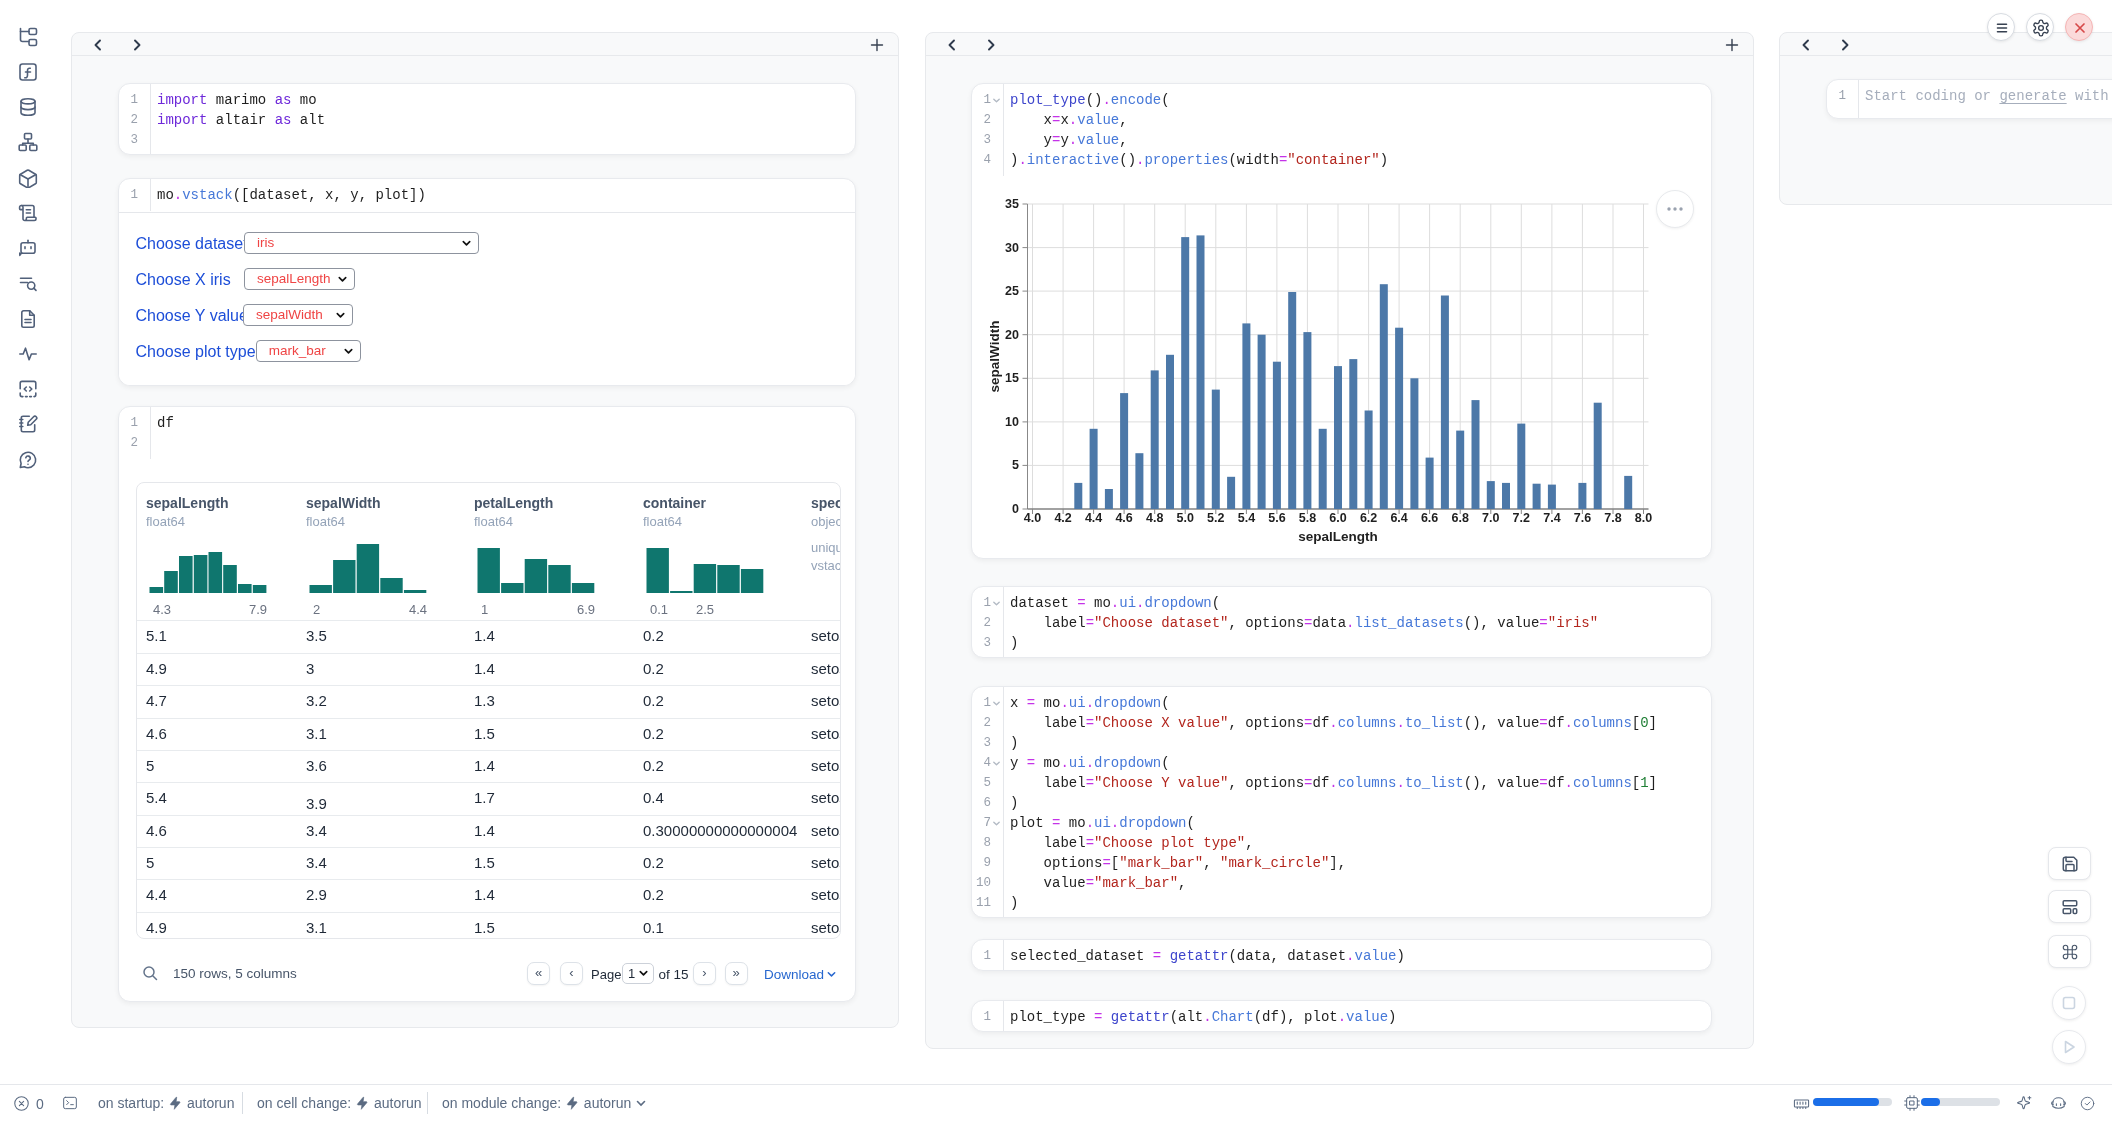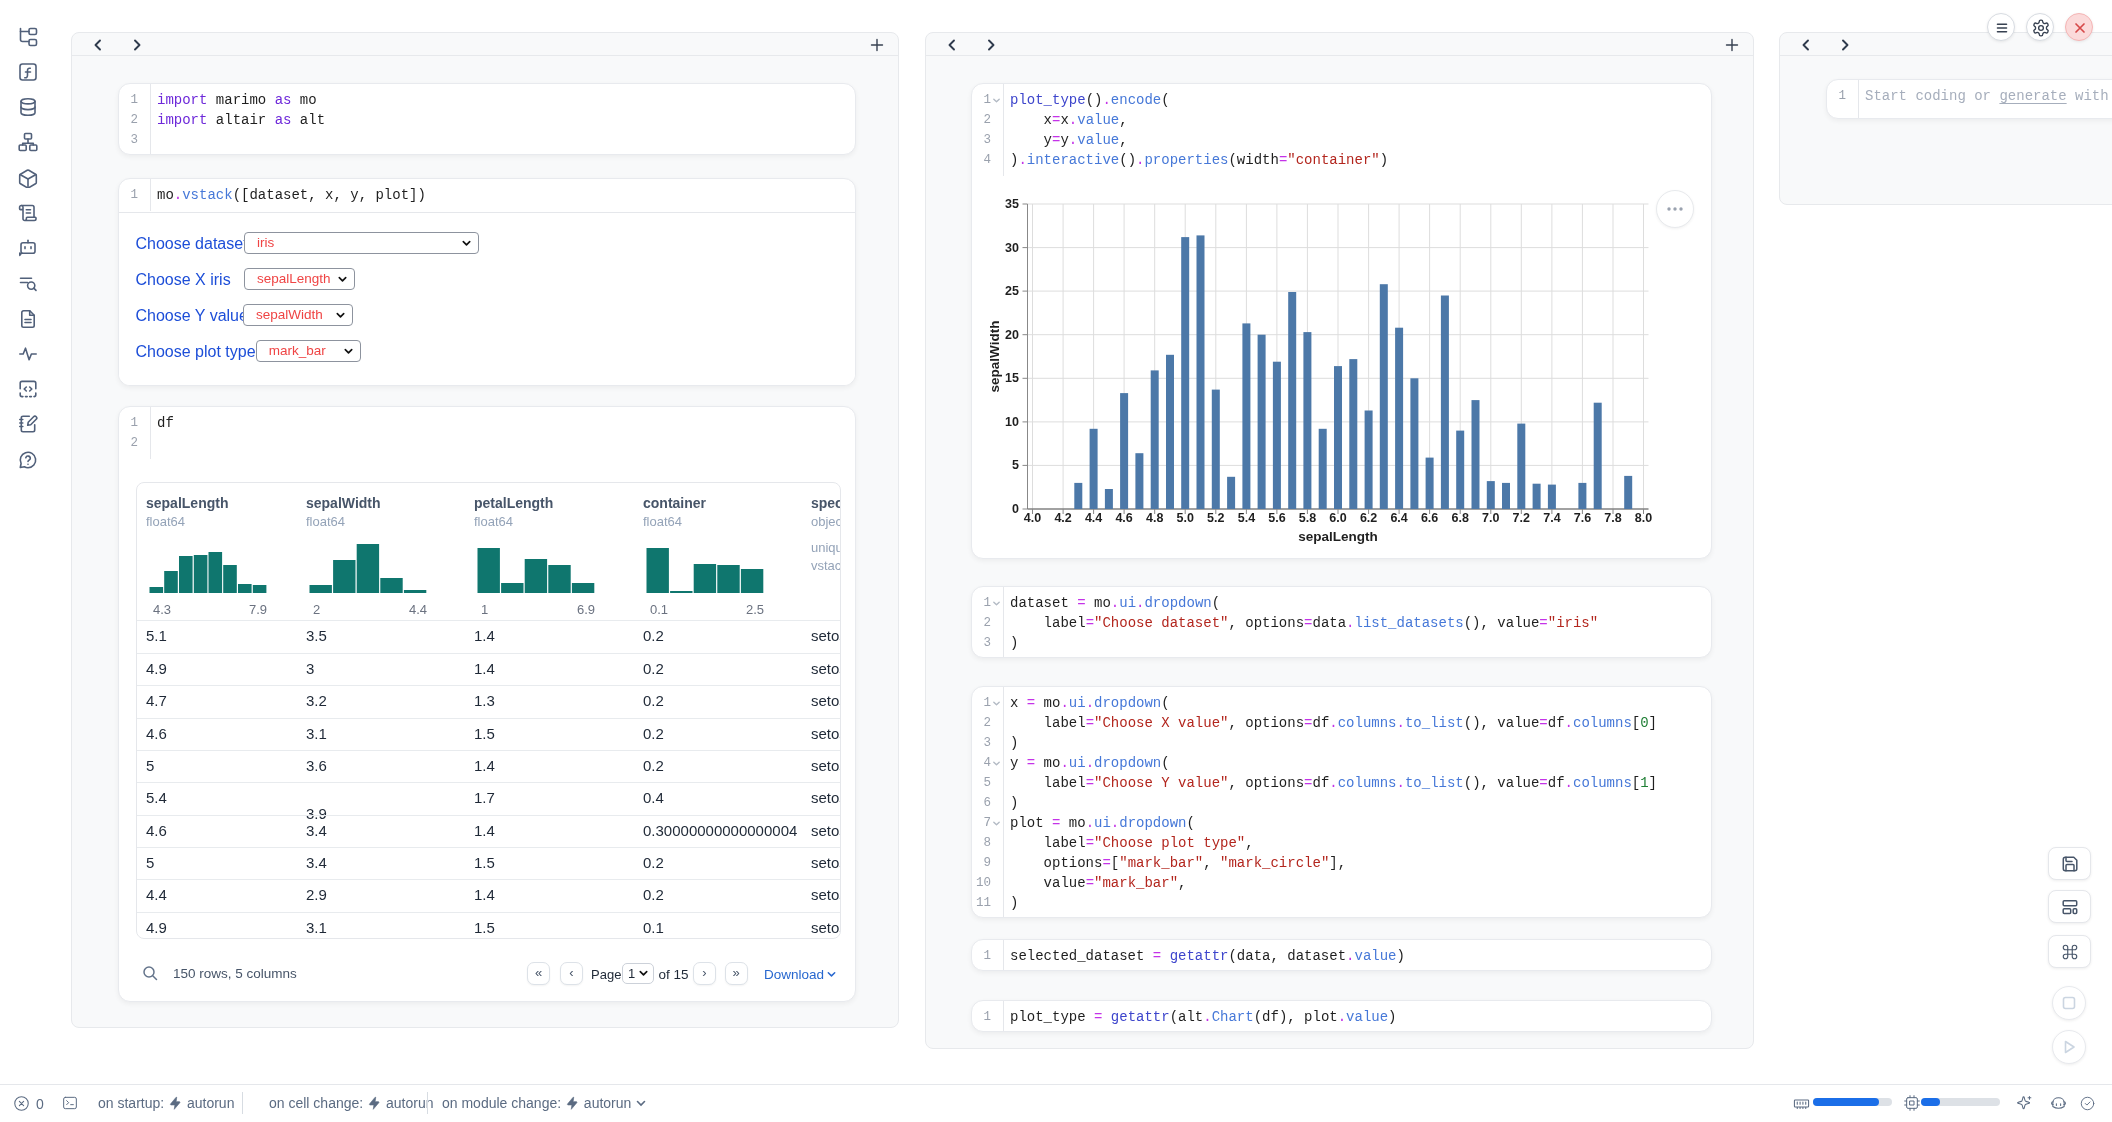--- a/index.html
+++ b/index.html
@@ -209,21 +209,21 @@
         <div class="tr2" style="left:344px;top:119px">1</div>
         <div class="tr2" style="left:340px;top:119px;width:118px;text-align:right">6.9</div>
         <div style="position:absolute;left:509px;top:55px"><svg width="118" height="55" viewBox="0 0 118 55">
             <rect x="0.5" y="10.0" width="22.4" height="45.0" fill="#0f766e"></rect>
             <rect x="24.1" y="53.0" width="22.4" height="2.0" fill="#0f766e"></rect>
             <rect x="47.7" y="26.0" width="22.4" height="29.0" fill="#0f766e"></rect>
             <rect x="71.3" y="27.0" width="22.4" height="28.0" fill="#0f766e"></rect>
             <rect x="94.9" y="31.0" width="22.4" height="24.0" fill="#0f766e"></rect>
           </svg></div>
         <div class="tr2" style="left:513px;top:119px">0.1</div>
-        <div class="tr2" style="left:509px;top:119px;width:118px;text-align:right">2.5</div>
+        <div class="tr2" style="left:509px;top:119px;width:118px;text-align:center">2.5</div>
         <div class="tt" style="left:674px;top:57px">unique</div>
         <div class="tt" style="left:674px;top:75px">vstack:</div>
         <div class="rowline" style="top:137.4px"></div>
         <div class="td" style="left:9px;top:137.4px">5.1</div>
         <div class="td" style="left:169px;top:137.4px">3.5</div>
         <div class="td" style="left:337px;top:137.4px">1.4</div>
         <div class="td" style="left:506px;top:137.4px">0.2</div>
         <div class="td" style="left:674px;top:137.4px">setosa</div>
         <div class="rowline" style="top:169.8px"></div>
         <div class="td" style="left:9px;top:169.8px">4.9</div>
@@ -244,21 +244,21 @@
         <div class="td" style="left:506px;top:234.5px">0.2</div>
         <div class="td" style="left:674px;top:234.5px">setosa</div>
         <div class="rowline" style="top:266.9px"></div>
         <div class="td" style="left:9px;top:266.9px">5</div>
         <div class="td" style="left:169px;top:266.9px">3.6</div>
         <div class="td" style="left:337px;top:266.9px">1.4</div>
         <div class="td" style="left:506px;top:266.9px">0.2</div>
         <div class="td" style="left:674px;top:266.9px">setosa</div>
         <div class="rowline" style="top:299.2px"></div>
         <div class="td" style="left:9px;top:299.2px">5.4</div>
-        <div class="td" style="left:169px;top:315px">3.9</div>
+        <div class="td" style="left:169px;top:305px">3.9</div>
         <div class="td" style="left:337px;top:299.2px">1.7</div>
         <div class="td" style="left:506px;top:299.2px">0.4</div>
         <div class="td" style="left:674px;top:299.2px">setosa</div>
         <div class="rowline" style="top:331.6px"></div>
         <div class="td" style="left:9px;top:331.6px">4.6</div>
         <div class="td" style="left:169px;top:331.6px">3.4</div>
         <div class="td" style="left:337px;top:331.6px">1.4</div>
         <div class="td" style="left:506px;top:331.6px">0.30000000000000004</div>
         <div class="td" style="left:674px;top:331.6px">setosa</div>
         <div class="rowline" style="top:364.0px"></div>
@@ -566,21 +566,21 @@
     </svg></div>
 <div class="ftxt" style="left:36px;top:1095px">0</div>
 <div class="ficon" style="left:62px;top:1095px"><svg width="16" height="16" viewBox="0 0 24 24" fill="none" stroke="#5b6b82" stroke-width="1.5" stroke-linecap="round" stroke-linejoin="round">
       <rect x="2.5" y="3.5" width="19" height="17" rx="2.5"></rect>
       <path d="m7 8.5 3 3-3 3M13 14.5h4"></path>
     </svg></div>
 <div class="ftxt" style="left:98px;top:1094px">on startup: <svg width="15" height="15" viewBox="0 0 24 24" fill="#5b6b82" stroke="#5b6b82" stroke-width="1" style="vertical-align:-3px">
       <path d="M13 2 4.09 12.69a1 1 0 0 0 .77 1.64H11l-1 7 8.91-10.69a1 1 0 0 0-.77-1.64H13l1-7z"></path>
     </svg> autorun</div>
 <div class="fsep" style="left:242px"></div>
-<div class="ftxt" style="left:269px;top:1094px">on cell change: <svg width="15" height="15" viewBox="0 0 24 24" fill="#5b6b82" stroke="#5b6b82" stroke-width="1" style="vertical-align:-3px">
+<div class="ftxt" style="left:257px;top:1094px">on cell change: <svg width="15" height="15" viewBox="0 0 24 24" fill="#5b6b82" stroke="#5b6b82" stroke-width="1" style="vertical-align:-3px">
       <path d="M13 2 4.09 12.69a1 1 0 0 0 .77 1.64H11l-1 7 8.91-10.69a1 1 0 0 0-.77-1.64H13l1-7z"></path>
     </svg> autorun</div>
 <div class="fsep" style="left:427px"></div>
 <div class="ftxt" style="left:442px;top:1094px">on module change: <svg width="15" height="15" viewBox="0 0 24 24" fill="#5b6b82" stroke="#5b6b82" stroke-width="1" style="vertical-align:-3px">
       <path d="M13 2 4.09 12.69a1 1 0 0 0 .77 1.64H11l-1 7 8.91-10.69a1 1 0 0 0-.77-1.64H13l1-7z"></path>
     </svg> autorun <svg width="12" height="12" viewBox="0 0 12 12" fill="none" stroke="#5b6b82" stroke-width="1.6" stroke-linecap="round" style="vertical-align:-1px">
       <path d="M2.5 4.5 6 8l3.5-3.5"></path>
     </svg></div>
 <div class="ficon" style="left:1793px;top:1095px"><svg width="17" height="17" viewBox="0 0 24 24" fill="none" stroke="#5b6b82" stroke-width="1.5" stroke-linecap="round" stroke-linejoin="round">
       <path d="M6 19v-2M10 19v-2M14 19v-2M18 19v-2M3 17h18c.6 0 1-.4 1-1V8c0-.6-.4-1-1-1H3c-.6 0-1 .4-1 1v8c0 .6.4 1 1 1Z"></path>

